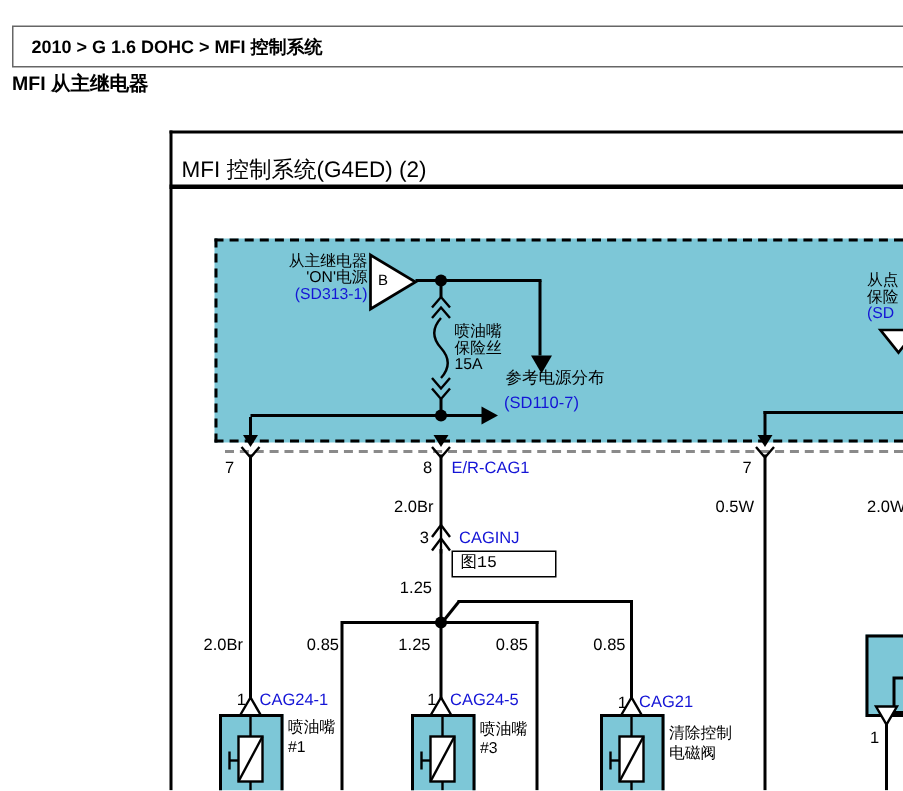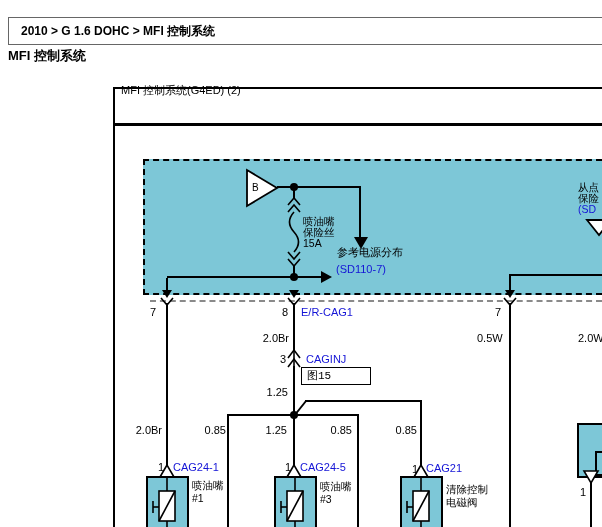--- a/index.html
+++ b/index.html
@@ -16,25 +16,25 @@
 </style>
 </head>
 <body>
 
 <div id="screen">
 
   <div class="abs" style="left:8px;top:17px;width:600px;height:26px;border:1px solid #666;background:#fff;">
     <span class="abs" style="left:12px;top:5px;font-size:12px;font-weight:bold;white-space:nowrap;">2010 &gt; G 1.6 DOHC &gt; MFI 控制系统</span>
   </div>
 
-  <div class="txt" style="left:8px;top:50px;font-size:13px;font-weight:bold;">MFI 控制系统</div>
+  <div class="txt" style="left:8px;top:50px;font-size:13px;font-weight:bold;">MFI 从主继电器</div>
 
   <div class="w" style="left:113px;top:87px;width:2px;height:440px;"></div>
   <div class="w" style="left:113px;top:87px;width:489px;height:2px;"></div>
-  <div class="txt" style="left:121px;top:84px;font-size:11px;">MFI 控制系统(G4ED) (2)</div>
+  <div class="txt" style="left:121px;top:108px;font-size:15px;">MFI 控制系统(G4ED) (2)</div>
   <div class="w" style="left:113px;top:123px;width:489px;height:3px;"></div>
 
   <div class="abs" style="left:143px;top:159px;width:459px;height:136px;background:#7DC7D7;
               border:2px dashed #000;border-right:none;box-sizing:border-box;"></div>
 
   <div class="abs" style="left:150px;top:300px;width:452px;height:0;border-top:2px dashed #8a8a8a;"></div>
 
   <div class="w" style="left:277px;top:186px;width:84px;height:2px;"></div>
   <div class="dot" style="left:290px;top:183px;"></div>
   <div class="w" style="left:359px;top:187px;width:2px;height:50px;"></div>
@@ -59,20 +59,25 @@
     <polygon points="1,1 1,13 12,7" fill="#000"></polygon>
   </svg>
   <div class="w" style="left:166px;top:278px;width:2px;height:12px;"></div>
   <div class="w" style="left:509px;top:274px;width:93px;height:2px;"></div>
   <div class="w" style="left:509px;top:274px;width:2px;height:16px;"></div>
 
   <svg style="left:246px;top:169px;" width="34" height="40" viewBox="0 0 34 40">
     <polygon points="1,1 1,37 31,19" fill="#fff" stroke="#000" stroke-width="1.8"></polygon>
   </svg>
   <div class="txt" style="left:252px;top:182px;font-size:10px;">B</div>
+  <div class="abs cn tr" style="left:150px;top:169px;width:95px;">
+    <div>从主继电器</div>
+    <div>'ON'电源</div>
+    <div class="blue">(SD313-1)</div>
+  </div>
 
   <div class="abs cn" style="left:303px;top:216px;">
     <div>喷油嘴</div>
     <div>保险丝</div>
     <div>15A</div>
   </div>
 
   <div class="txt cn" style="left:337px;top:247px;font-size:11px;">参考电源分布</div>
   <div class="txt blue" style="left:336px;top:263px;">(SD110-7)</div>
 

